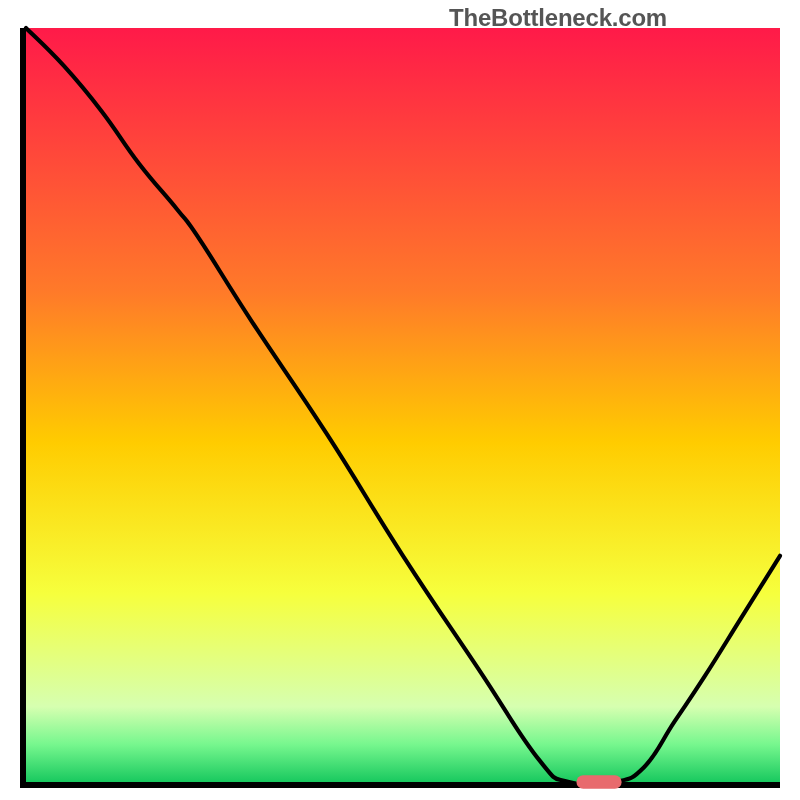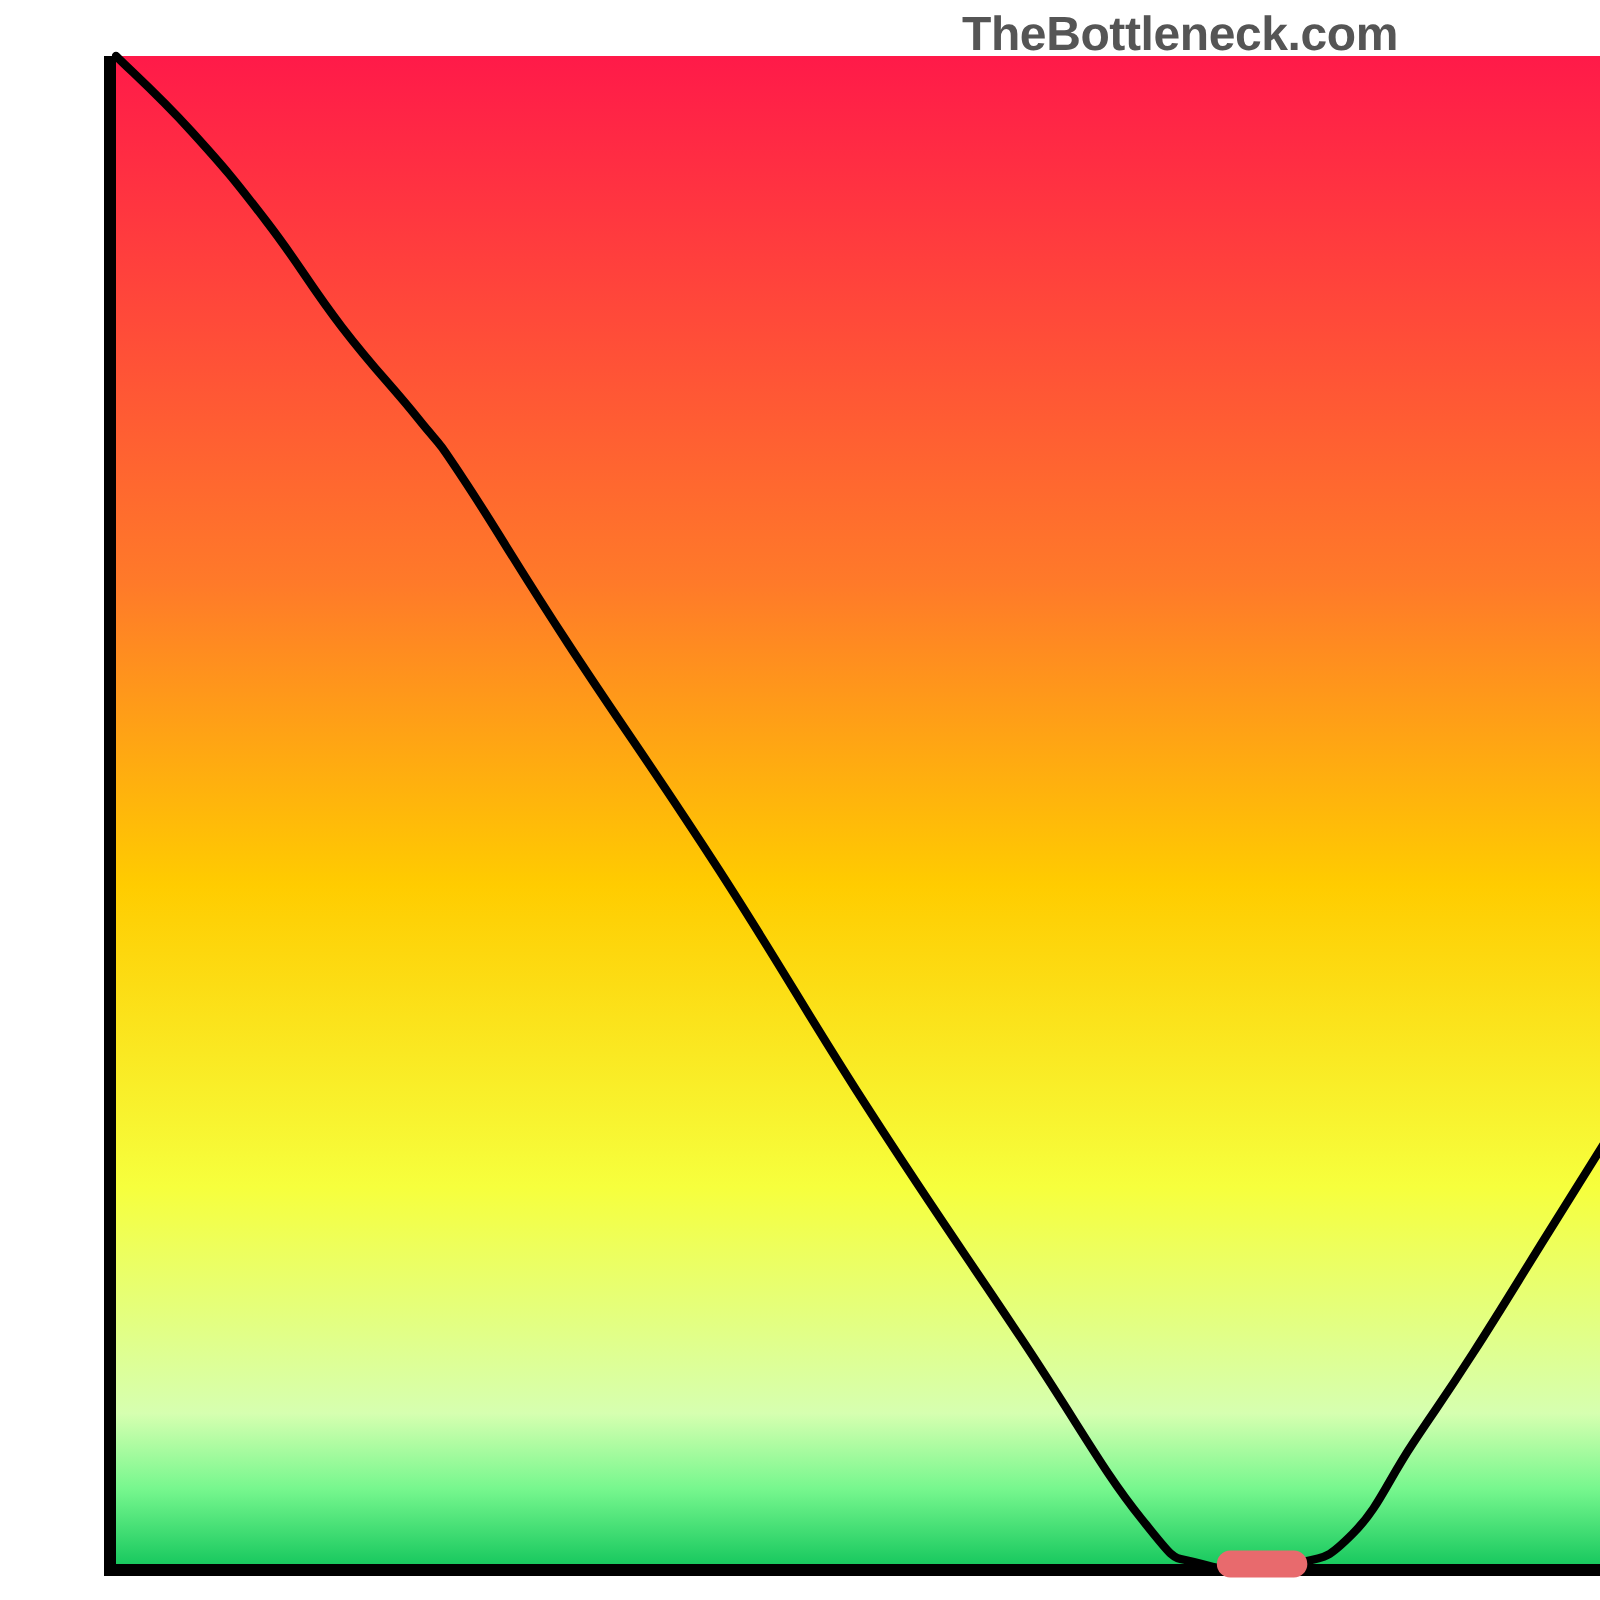--- a/index.html
+++ b/index.html
@@ -8,21 +8,20 @@
     width: 800px;
     height: 800px;
     overflow: hidden;
     background: #ffffff;
     font-family: Arial, Helvetica, sans-serif;
   }
   .root {
     position: relative;
     width: 679px;
     height: 800px;
-    margin-left: 32px;
   }
   .watermark {
     position: absolute;
     top: 4px;
     right: 12px;
     font-size: 24px;
     font-weight: 600;
     color: #555555;
     letter-spacing: -0.2px;
   }

